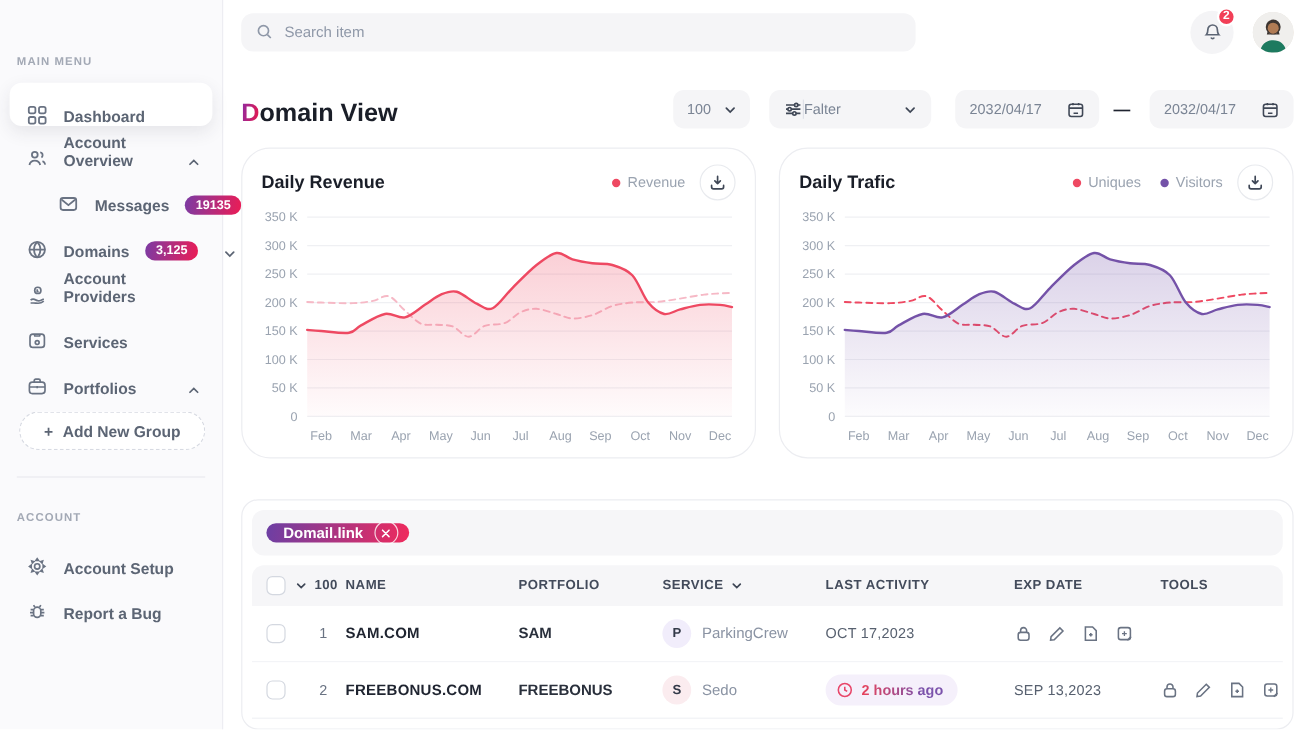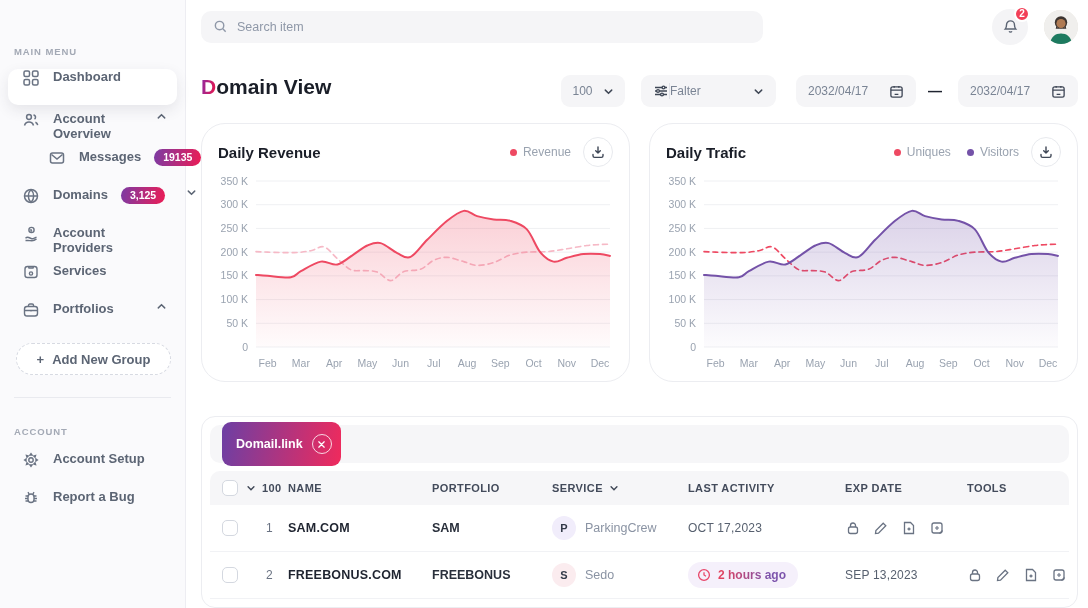--- a/index.html
+++ b/index.html
@@ -8,21 +8,21 @@
   .app{display:flex;width:1088px;height:608px}
   
   .sidebar{width:186px;min-width:186px;background:#fafafc;border-right:1px solid #ededf2;
     padding:18px 0 0 0;display:flex;flex-direction:column}
   .logo{font-size:19px;font-weight:800;letter-spacing:.2px;padding:4px 0 0 14px;color:#17181c}
   .grad-text{background:linear-gradient(100deg,#8a2ba6 0%,#e8174b 95%);
     -webkit-background-clip:text;background-clip:text;color:transparent}
   .menu-label{font-size:9.5px;font-weight:700;letter-spacing:.9px;color:#a3a9b5;
     padding:0 0 0 14px;margin-top:28px}
   .nav{margin-top:10px;display:flex;flex-direction:column}
-  .nav-item{display:flex;align-items:flex-start;gap:13px;height:30px;margin:4px 8px;
+  .nav-item{display:flex;align-items:flex-end;gap:13px;height:30px;margin:4px 8px;
     padding:0 10px 0 14px;font-size:13px;font-weight:600;color:#5c6574;border-radius:10px;cursor:pointer}
   .nav-item .ic{display:flex;color:#6a7383;flex:0 0 18px}
   .nav-item.active{background:#fff;box-shadow:0 5px 14px rgba(45,50,70,.10);height:36px;margin:2px 8px}
   .nav-item.child{padding-left:40px}
   .badge{margin-left:auto;background:linear-gradient(100deg,#7b3ba4,#ec1c55);color:#fff;
     font-size:10.5px;font-weight:700;padding:3px 9px;border-radius:10px;line-height:1}
   .chev{margin-left:auto;color:#5c6574;display:flex}
   .badge + .chev{margin-left:8px}
   .add-group{margin:8px 14px 4px 16px;height:32px;border:1px dashed #d7dae2;border-radius:17px;
     background:#fff;display:flex;align-items:center;justify-content:center;gap:8px;
@@ -37,21 +37,21 @@
     font-family:"Liberation Sans",sans-serif;color:#3a4254}
   .search-wrap input::placeholder{color:#8f98a8}
   .top-right{margin-left:auto;display:flex;align-items:center;gap:16px}
   .bell-wrap{position:relative;width:36px;height:36px;border-radius:50%;background:#f4f4f6;
     display:flex;align-items:center;justify-content:center;color:#5c6574;cursor:pointer}
   .bell-badge{position:absolute;top:-3px;right:-2px;min-width:16px;height:16px;border-radius:8px;
     background:#f23f57;color:#fff;font-size:10px;font-weight:700;display:flex;align-items:center;
     justify-content:center;border:2px solid #fff;padding:0 3px}
   .avatar{width:34px;height:34px;border-radius:50%;overflow:hidden;background:#e8e2da;cursor:pointer}
   
-  .page-head{display:flex;align-items:flex-start;margin-top:26px}
+  .page-head{display:flex;align-items:flex-end;margin-top:26px}
   .page-title{font-size:21px;font-weight:800;color:#1a1e28}
   .controls{margin-left:auto;display:flex;align-items:center;gap:16px}
   .ctl{background:#f5f5f7;border-radius:9px;height:32px;display:flex;align-items:center;
     font-size:12px;color:#7a8494;cursor:pointer}
   .ctl-select{width:64px;justify-content:center;gap:10px}
   .ctl-filter{width:135px;padding:0 12px;}
   .vdiv{width:1px;height:16px;background:#dfe1e8}
   .ctl-date{width:120px;padding:0 12px;justify-content:space-between;margin-left:4px}
   .date-sep{color:#1f2430;font-weight:700;font-size:14px;margin:0 -4px}
   
@@ -62,21 +62,21 @@
   .legend{margin-left:auto;display:flex;align-items:center;gap:16px;margin-right:12px}
   .legend-item{display:flex;align-items:center;gap:6px;font-size:12px;color:#9aa3b0}
   .legend-dot{width:7px;height:7px;border-radius:50%}
   .dl-btn{width:30px;height:30px;border:1px solid #e8eaee;border-radius:15px;background:#fff;
     display:flex;align-items:center;justify-content:center;color:#3f4756;cursor:pointer}
   .plot{display:block;margin-top:6px}
   .ax{font-size:10.5px;fill:#9aa3b0}
   
   .table-card{margin-top:34px;border:1px solid #ecedf1;border-radius:14px;padding:8px;background:#fff}
   .chip-bar{background:#f6f6f8;border-radius:10px;height:38px;display:flex;align-items:center;padding:0 12px}
-  .chip{background:linear-gradient(100deg,#6c3fa4,#f02a5c);border-radius:9px;height:44px;
+  .chip{background:linear-gradient(100deg,#6c3fa4,#f02a5c);border-radius:9px;height:16px;
     display:flex;align-items:center;padding:0 9px 0 14px;color:#fff;font-size:12.5px;font-weight:700;
     gap:9px;cursor:pointer}
   .chip-x{width:20px;height:20px;border:1px solid rgba(255,255,255,.8);border-radius:50%;
     display:flex;align-items:center;justify-content:center;color:#fff}
   .thead{margin-top:8px;background:#f6f6f8;border-radius:10px 10px 0 0;height:34px}
   .trow{height:47px;border-bottom:1px solid #f1f2f5;background:#fff}
   .grid{display:grid;grid-template-columns:78px 144px 120px 136px 157px 122px auto;align-items:center}
   .th{font-size:11px;font-weight:700;color:#434b5b;letter-spacing:.4px;display:flex;align-items:center;gap:6px}
   .cell-first{display:flex;align-items:center;gap:10px;padding-left:12px}
   .cb{width:16px;height:16px;border:1px solid #d4d8e0;border-radius:5px;background:#fff;cursor:pointer;flex:0 0 16px}

